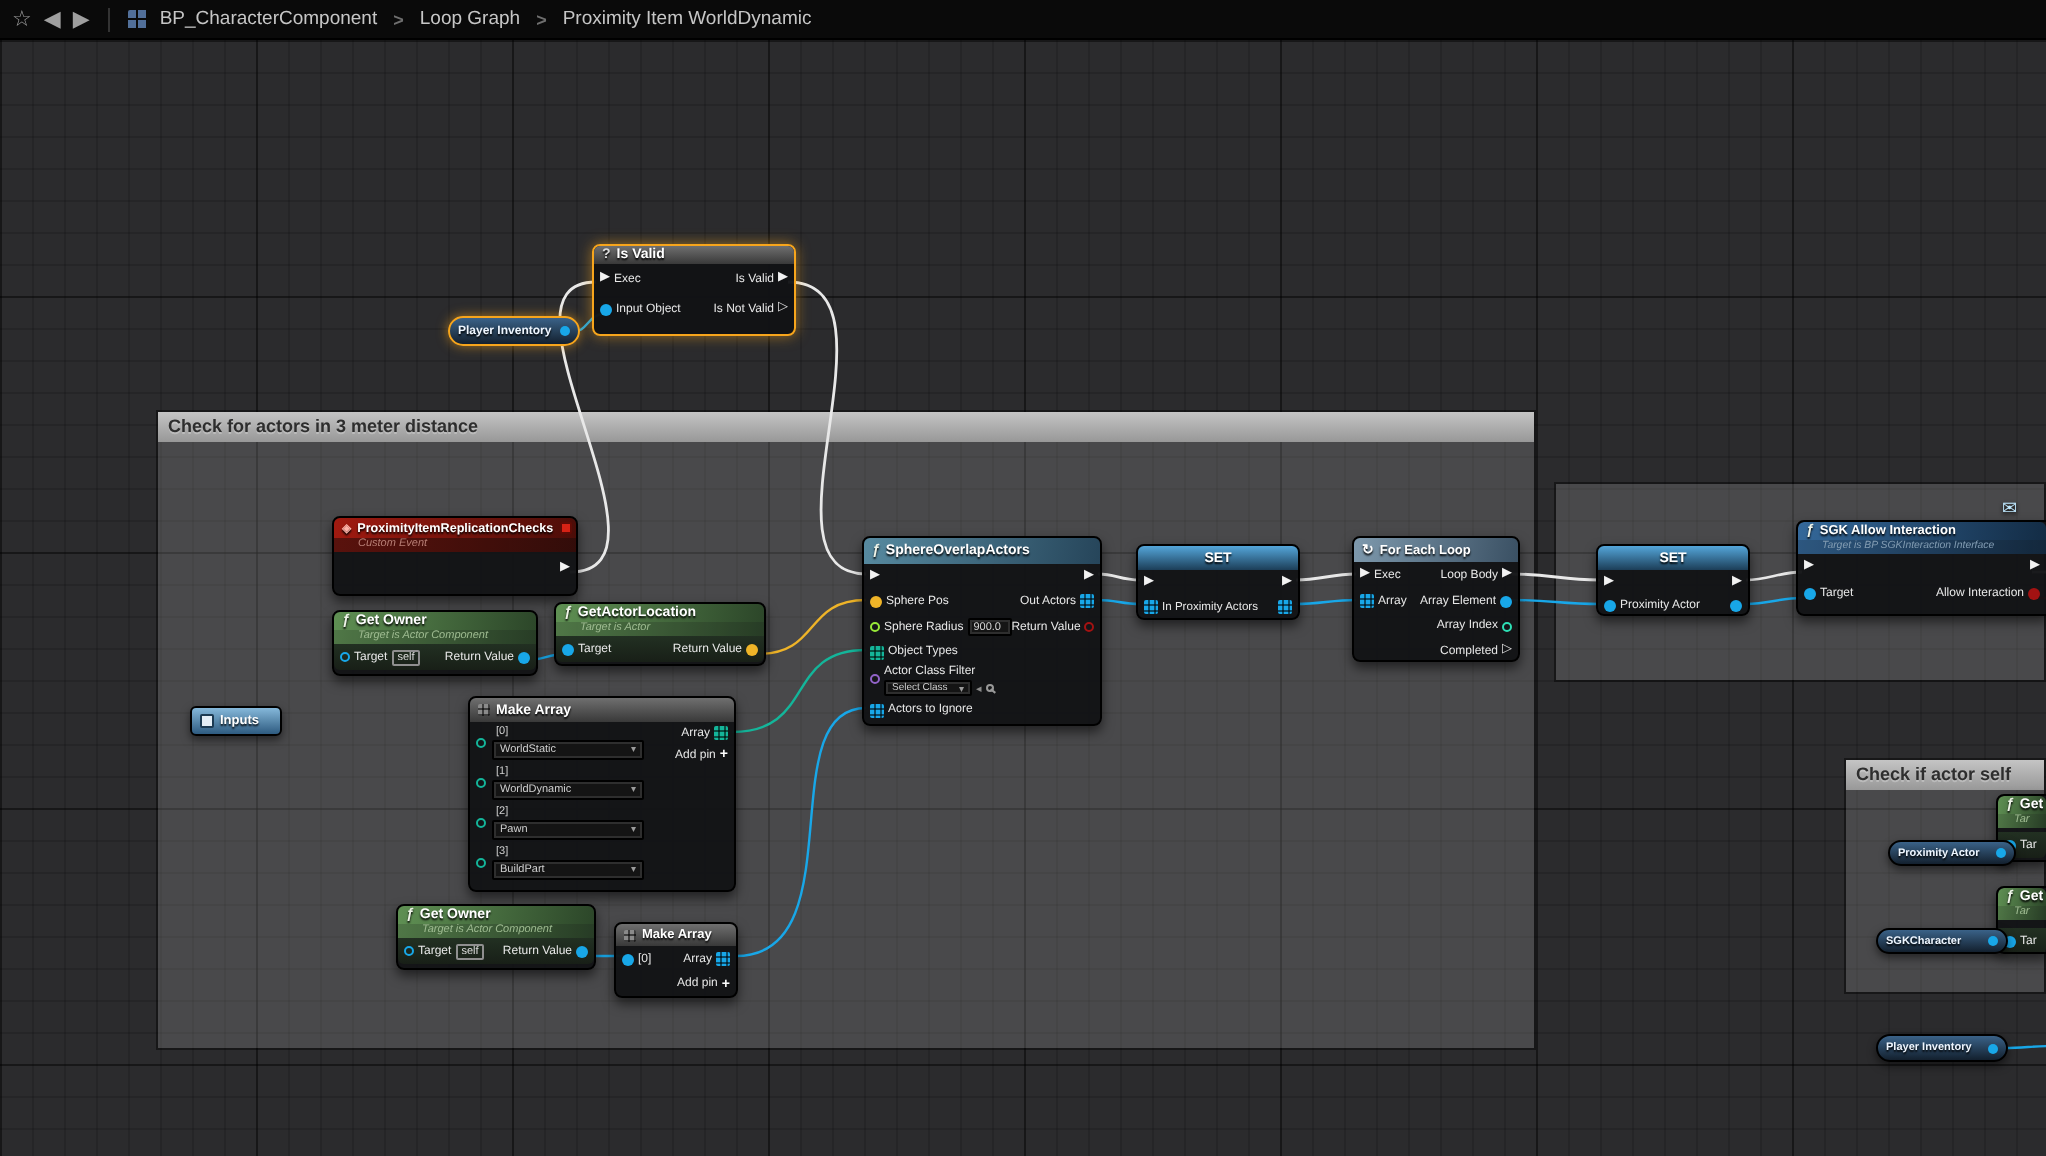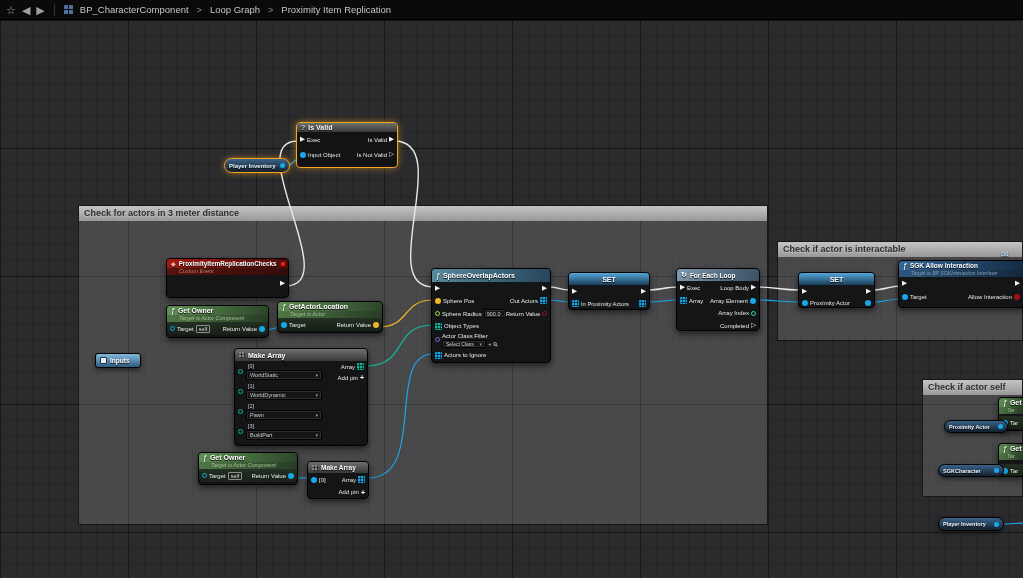--- a/index.html
+++ b/index.html
@@ -115,32 +115,31 @@
 <div id="topbar">
   <span class="tb-ico">☆</span>
   <span class="tb-ico">◀</span>
   <span class="tb-ico">▶</span>
   <span class="tb-sep"></span>
   <span class="bp-grid-icon"></span>
   <span class="crumb">BP_CharacterComponent</span>
   <span class="crumb-sep">&gt;</span>
   <span class="crumb">Loop Graph</span>
   <span class="crumb-sep">&gt;</span>
-  <span class="crumb">Proximity Item Replication</span>
+  <span class="crumb">Proximity Item WorldDynamic</span>
 </div>
 
 <div id="canvas">
 
   <div class="comment" style="left:78px;top:185px;width:690px;height:320px;">
     <div class="comment-body"></div>
     <div class="comment-title">Check for actors in 3 meter distance</div>
   </div>
   <div class="comment" style="left:777px;top:221px;width:246px;height:100px;">
     <div class="comment-body"></div>
-    <div class="comment-title">Check if actor is interactable</div>
   </div>
   <div class="comment" style="left:922px;top:359px;width:101px;height:118px;">
     <div class="comment-body"></div>
     <div class="comment-title">Check if actor self</div>
   </div>
 
   <svg id="wires">
     <path d="M285,266 C345,266 240,121 298,121" stroke="#e8e8e8" stroke-width="1.4" fill="none"></path>
     <path d="M394,121 C455,121 375,267 433,267" stroke="#e8e8e8" stroke-width="1.4" fill="none"></path>
     <path d="M286,146 C294,146 294,137 302,137" stroke="#18a7e8" stroke-width="1.2" fill="none"></path>

